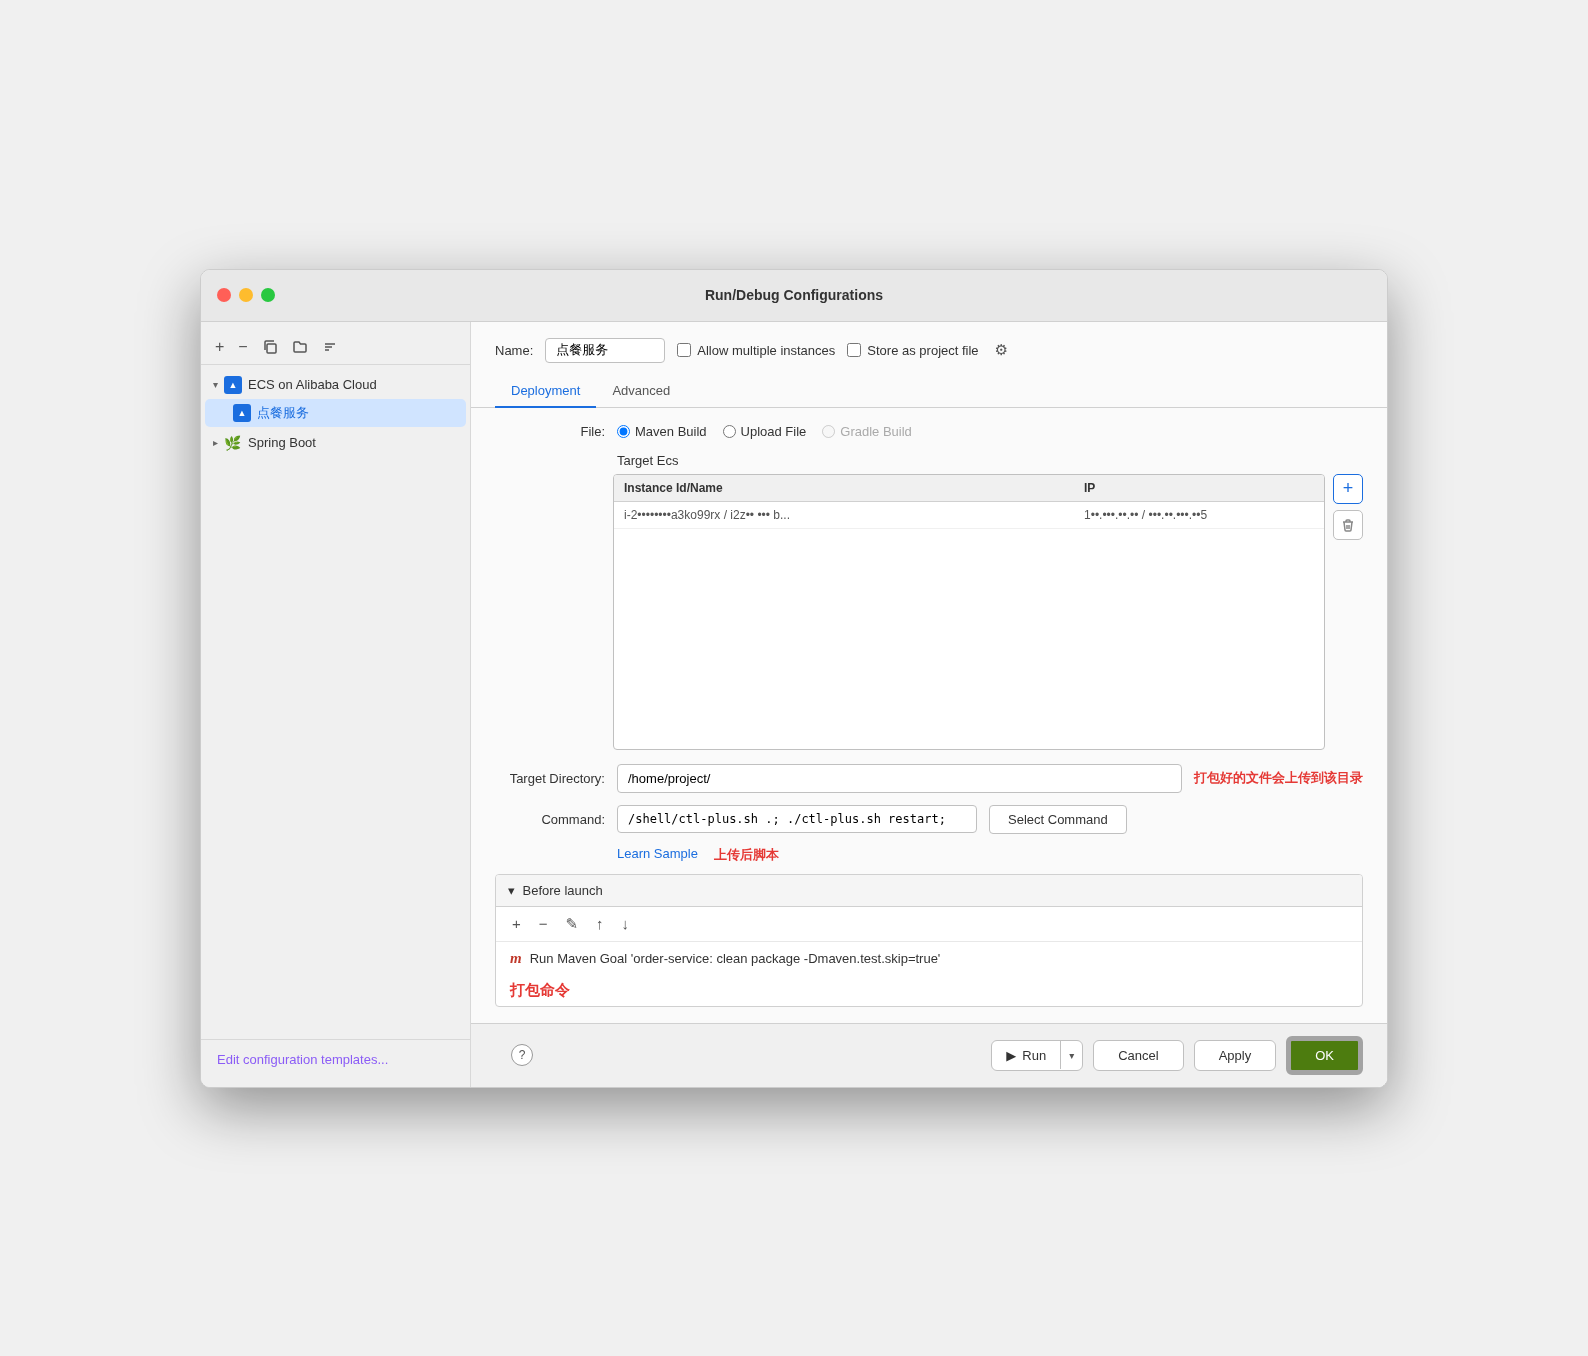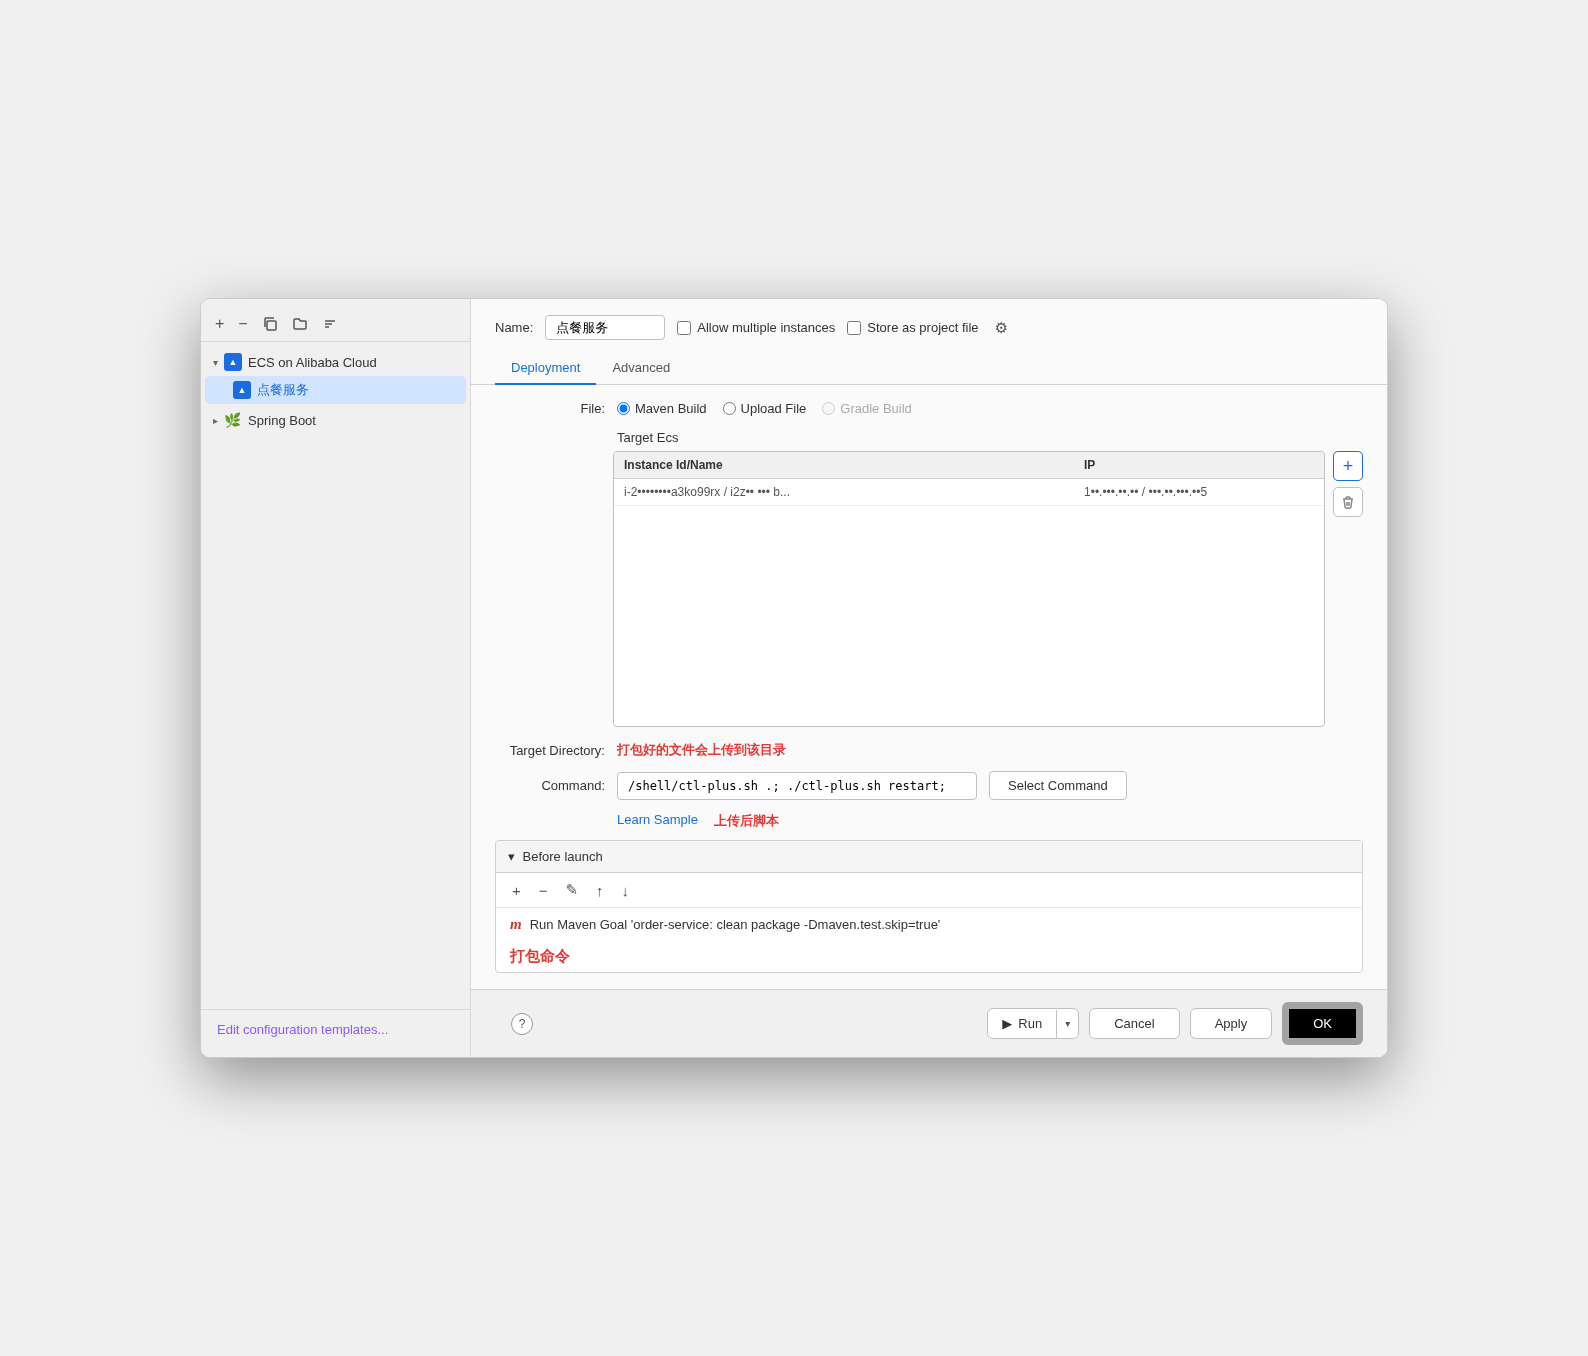--- a/index.html
+++ b/index.html
@@ -415,23 +415,23 @@
     .btn {
       padding: 7px 24px;
       border-radius: 6px;
       font-size: 13px;
       cursor: pointer;
       border: 1px solid #c0c0c0;
       background: white;
       color: #333;
     }
     .btn-primary {
-      background: #000000;
+      background: #4d7c0f;
       color: white;
-      border: 7px solid #a3a3a3;
+      border: 5px solid #a3a3a3;
     }
     .run-btn-group {
       display: flex;
       align-items: center;
       border: 1px solid #c0c0c0;
       border-radius: 6px;
       overflow: hidden;
       background: white;
     }
     .run-btn {
@@ -480,20 +480,28 @@
     }
     .table-body-placeholder {
       height: 220px;
     }
   </style>
 </head>
 <body>
 
 <div class="window">
 
+  <div class="title-bar">
+    <div class="traffic-lights">
+      <div class="traffic-light tl-close"></div>
+      <div class="traffic-light tl-min"></div>
+      <div class="traffic-light tl-max"></div>
+    </div>
+    <span class="title-text">Run/Debug Configurations</span>
+  </div>
 
   <div class="main-content">
 
     <div class="sidebar">
       <div class="sidebar-toolbar">
         <button class="sidebar-icon-btn" title="Add">+</button>
         <button class="sidebar-icon-btn" title="Remove">−</button>
         <button class="sidebar-icon-btn" title="Copy">
           <svg width="16" height="16" viewBox="0 0 16 16" fill="none" stroke="currentColor" stroke-width="1.5">
             <rect x="5" y="5" width="9" height="9" rx="1"></rect>
@@ -604,20 +612,21 @@
             <button class="action-btn delete-btn">
               <svg width="14" height="14" viewBox="0 0 14 14" fill="none" stroke="currentColor" stroke-width="1.5">
                 <path d="M2 4h10M5 4V3a1 1 0 0 1 1-1h2a1 1 0 0 1 1 1v1M6 7v4M8 7v4M3 4l1 8a1 1 0 0 0 1 1h4a1 1 0 0 0 1-1l1-8"></path>
               </svg>
             </button>
           </div>
         </div>
 
         <div class="form-row">
           <span class="field-label">Target Directory:</span>
+          <input class="form-input" type="text" value="/home/project/" style="">
           <span class="annotation-red">打包好的文件会上传到该目录</span>
         </div>
 
         <div class="form-row">
           <span class="field-label">Command:</span>
           <input class="command-input" type="text" value="/shell/ctl-plus.sh .; ./ctl-plus.sh restart;" style="">
           <button class="select-cmd-btn">
             <span>Select Command</span>
           </button>
         </div>

